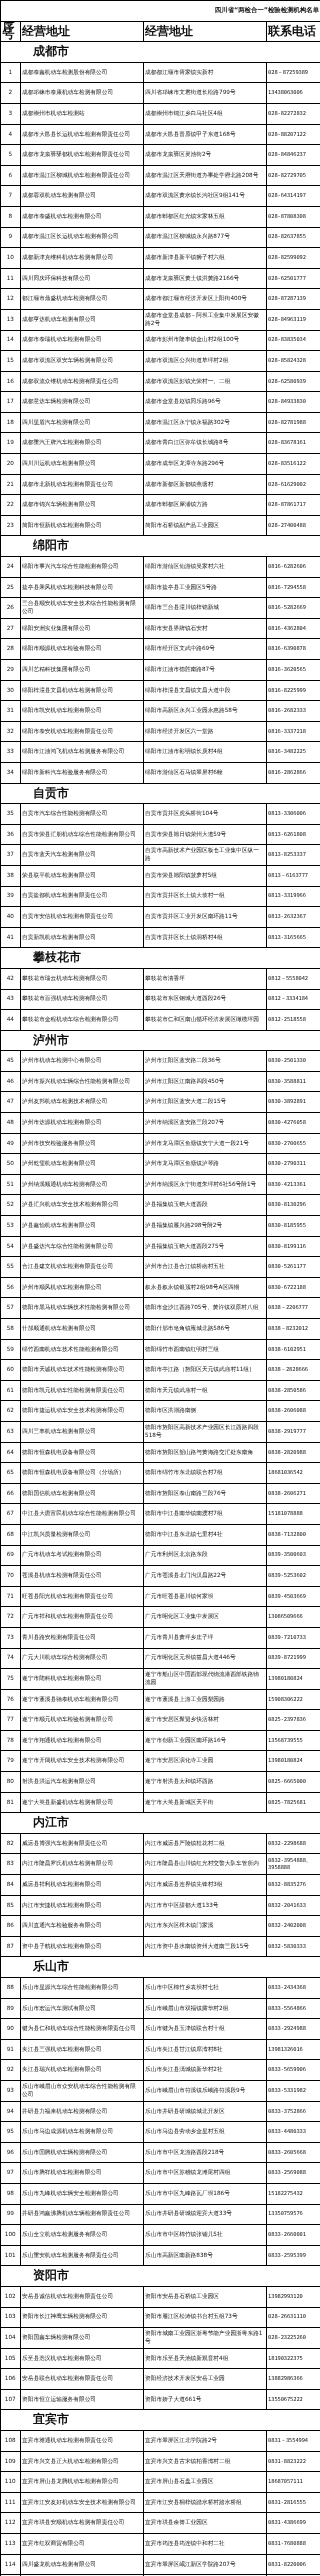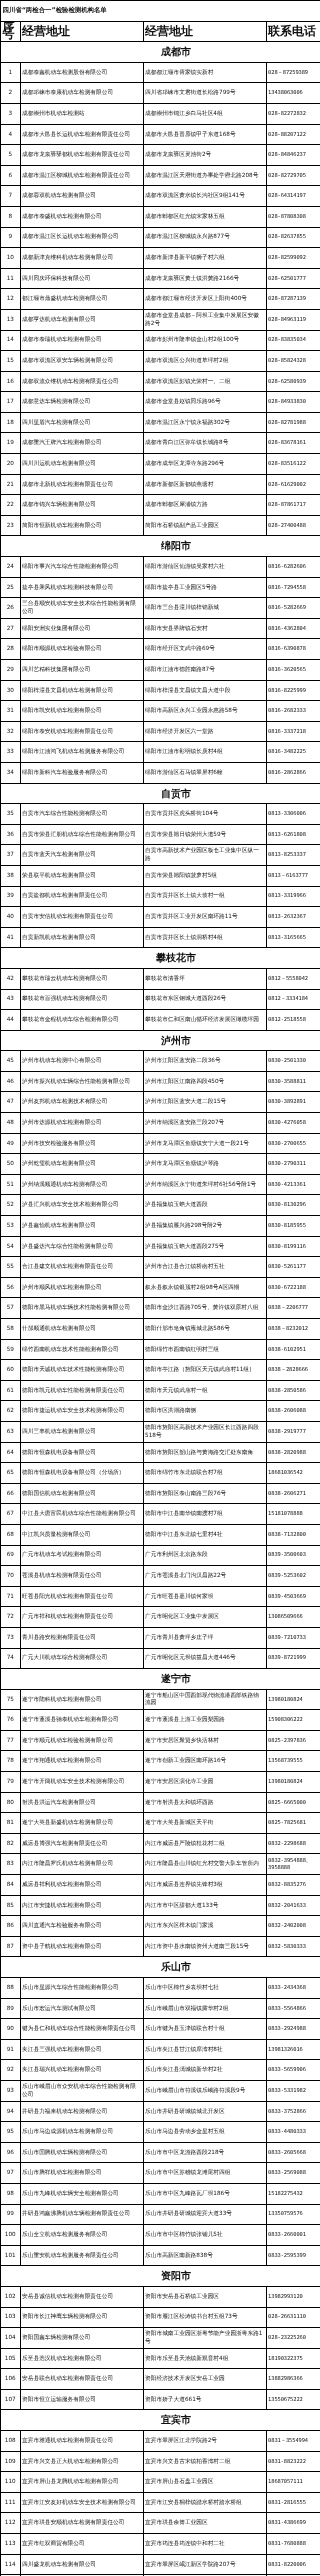--- a/index.html
+++ b/index.html
@@ -1,22 +1,22 @@
 <!DOCTYPE html>
 <html style="font-size:8.2px"><head>
 <meta charset="utf-8">
 <style>
   html, body { margin: 0; padding: 0; background: #ffffff; }
   body { width: 320px; font-family: "DejaVu Sans", "Liberation Sans", sans-serif; color: #111; }
   table { width: 320px; border-collapse: collapse; table-layout: fixed; }
   td { border: 0.5px solid #000; padding: 0 1.5px; font-size: 5.7px; line-height: 7.7px; height: 19.6px; vertical-align: middle; overflow: hidden; }
   col.c-no { width: 19.6px; } col.c-name { width: 123px; } col.c-addr { width: 123px; } col.c-tel { width: 55px; }
-  .title td { text-align: left; font-weight: bold; font-size: 6.4px; height: 19.6px; }
+  .title td { text-align: right; font-weight: bold; font-size: 6.4px; height: 19.6px; }
   .head td { font-weight: bold; font-size: 12px; height: 19.6px; }
-  .city td { text-align: center; font-weight: bold; font-size: 10px; height: 19.6px; padding-left: 32px; }
+  .city td { font-weight: bold; font-size: 12px; height: 19.6px; padding-left: 32px; }
   td.no { text-align: center; padding: 0; }
   td.tel { font-family: "DejaVu Sans Mono", "Liberation Mono", monospace; font-size: 5.4px; letter-spacing: -0.1px; }
 </style>
 </head>
 <body>
 
 <table>
   <colgroup>
       <col class="c-no">
       <col class="c-name">
@@ -485,23 +485,20 @@
         <td class="name">青川县路安检测有限责任公司</td>
         <td class="addr">广元市青川县黄坪乡庄子坪</td>
         <td class="tel">0839-7210733</td>
       </tr>
       <tr>
         <td class="no">74</td>
         <td class="name">广元大川机动车综合检测有限公司</td>
         <td class="addr">广元市昭化区元坝镇益昌大道446号</td>
         <td class="tel">0839-8721999</td>
       </tr>
-      <tr class="city">
-        <td colspan="4">遂宁市</td>
-      </tr>
       <tr>
         <td class="no">75</td>
         <td class="name">遂宁市陆科机动车检测有限公司</td>
         <td class="addr">遂宁市船山区中国西部现代物流港西部铁路物流园</td>
         <td class="tel">13980180824</td>
       </tr>
       <tr>
         <td class="no">76</td>
         <td class="name">遂宁市蓬溪县驰泰机动车检测有限公司</td>
         <td class="addr">遂宁市蓬溪县上游工业园梨园路</td>
@@ -529,20 +526,23 @@
         <td class="no">80</td>
         <td class="name">射洪县洪运汽车检测有限公司</td>
         <td class="addr">遂宁市射洪县太和镇环西路</td>
         <td class="tel">0825-6665000</td>
       </tr>
       <tr>
         <td class="no">81</td>
         <td class="name">遂宁大英县新盛机动车检测有限公司</td>
         <td class="addr">遂宁市大英县新城区天平街</td>
         <td class="tel">0825-7825681</td>
+      </tr>
+      <tr class="city">
+        <td colspan="4">内江市</td>
       </tr>
       <tr>
         <td class="no">82</td>
         <td class="name">威远县博强汽车检测有限责任公司</td>
         <td class="addr">内江市威远县严陵镇桂花村二组</td>
         <td class="tel">0832-2298688</td>
       </tr>
       <tr>
         <td class="no">83</td>
         <td class="name">内江市隆昌罗氏机动车检测有限公司</td>

